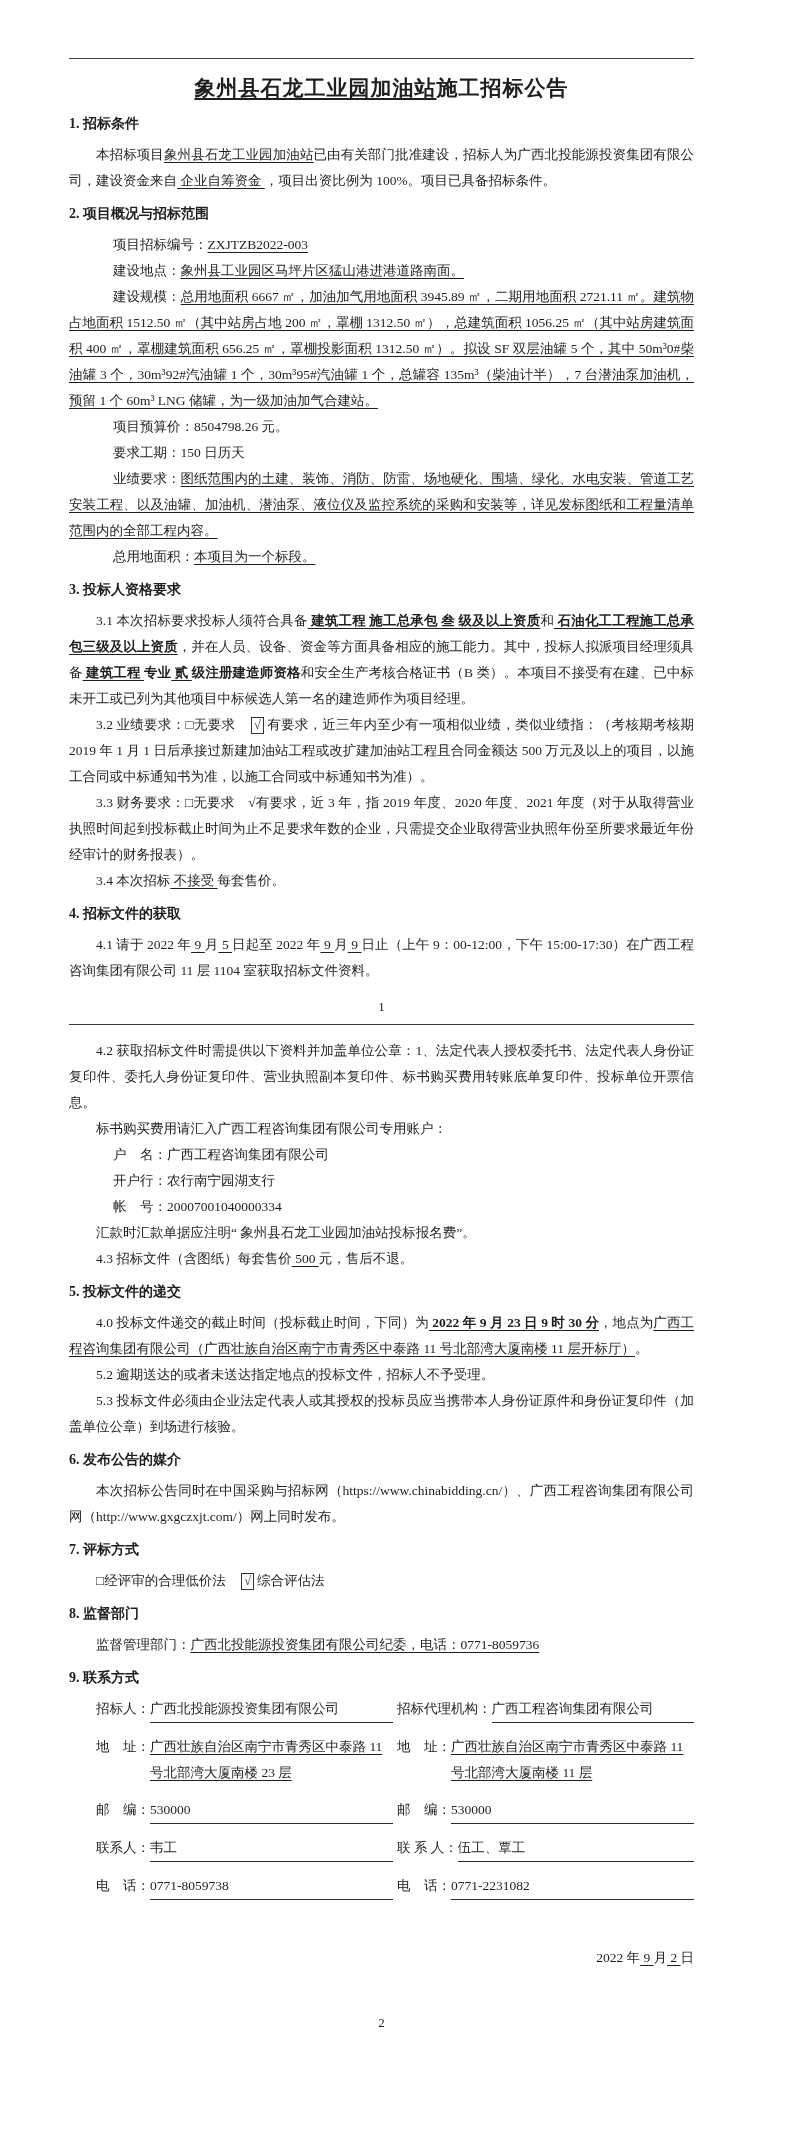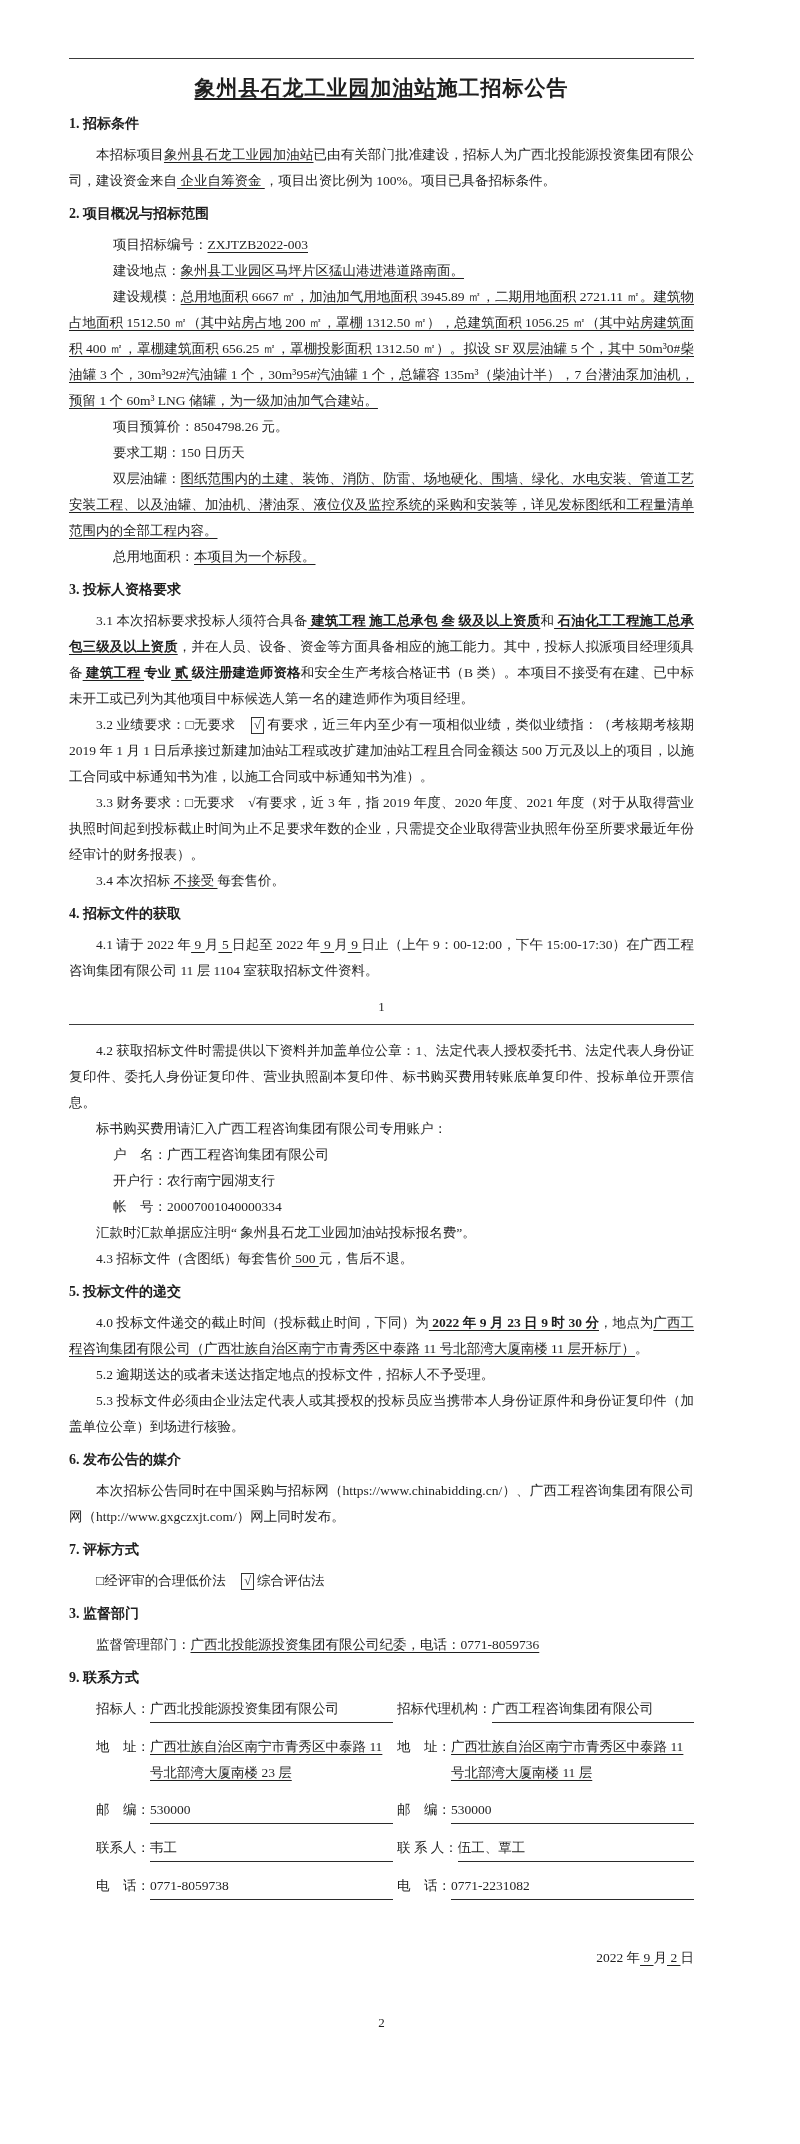--- a/index.html
+++ b/index.html
@@ -91,21 +91,21 @@
 
   <h2 class="sec-h">1. 招标条件</h2>
   <p class="para ind2"><span class="seg-p">本招标项目</span><span class="seg-u">象州县石龙工业园加油站</span><span class="seg-p">已由有关部门批准建设，招标人为广西北投能源投资集团有限公司，建设资金来自</span><span class="seg-u"> 企业自筹资金 </span><span class="seg-p">，项目出资比例为 100%。项目已具备招标条件。</span></p>
 
   <h2 class="sec-h">2. 项目概况与招标范围</h2>
   <p class="para ind3"><span class="seg-p">项目招标编号：</span><span class="seg-u">ZXJTZB2022-003</span></p>
   <p class="para ind3"><span class="seg-p">建设地点：</span><span class="seg-u">象州县工业园区马坪片区猛山港进港道路南面。</span></p>
   <p class="para ind3"><span class="seg-p">建设规模：</span><span class="seg-u">总用地面积 6667 ㎡，加油加气用地面积 3945.89 ㎡，二期用地面积 2721.11 ㎡。建筑物占地面积 1512.50 ㎡（其中站房占地 200 ㎡，罩棚 1312.50 ㎡），总建筑面积 1056.25 ㎡（其中站房建筑面积 400 ㎡，罩棚建筑面积 656.25 ㎡，罩棚投影面积 1312.50 ㎡）。拟设 SF 双层油罐 5 个，其中 50m³0#柴油罐 3 个，30m³92#汽油罐 1 个，30m³95#汽油罐 1 个，总罐容 135m³（柴油计半），7 台潜油泵加油机，预留 1 个 60m³ LNG 储罐，为一级加油加气合建站。</span></p>
   <p class="para ind3"><span class="seg-p">项目预算价：8504798.26 元。</span></p>
   <p class="para ind3"><span class="seg-p">要求工期：150 日历天</span></p>
-  <p class="para ind3"><span class="seg-p">双层油罐：</span><span class="seg-u">图纸范围内的土建、装饰、消防、防雷、场地硬化、围墙、绿化、水电安装、管道工艺安装工程、以及油罐、加油机、潜油泵、液位仪及监控系统的采购和安装等，详见发标图纸和工程量清单范围内的全部工程内容。</span></p>
+  <p class="para ind3"><span class="seg-p">业绩要求：</span><span class="seg-u">图纸范围内的土建、装饰、消防、防雷、场地硬化、围墙、绿化、水电安装、管道工艺安装工程、以及油罐、加油机、潜油泵、液位仪及监控系统的采购和安装等，详见发标图纸和工程量清单范围内的全部工程内容。</span></p>
   <p class="para ind3"><span class="seg-p">总用地面积：</span><span class="seg-u">本项目为一个标段。</span></p>
 
   <h2 class="sec-h">3. 投标人资格要求</h2>
   <p class="para ind2"><span class="seg-p">3.1 本次招标要求投标人须符合具备</span><span class="seg-bu"> 建筑工程 施工总承包 叁 级及以上资质</span><span class="seg-p">和</span><span class="seg-bu"> 石油化工工程施工总承包三级及以上资质</span><span class="seg-p">，并在人员、设备、资金等方面具备相应的施工能力。其中，投标人拟派项目经理须具备</span><span class="seg-bu"> 建筑工程 </span><span class="seg-b">专业</span><span class="seg-bu"> 贰 </span><span class="seg-b">级注册建造师资格</span><span class="seg-p">和安全生产考核合格证书（B 类）。本项目不接受有在建、已中标未开工或已列为其他项目中标候选人第一名的建造师作为项目经理。</span></p>
   <p class="para ind2"><span class="seg-p">3.2 业绩要求：□无要求　</span><span class="seg-box">√</span><span class="seg-p">有要求，近三年内至少有一项相似业绩，类似业绩指：（考核期考核期 2019 年 1 月 1 日后承接过新建加油站工程或改扩建加油站工程且合同金额达 500 万元及以上的项目，以施工合同或中标通知书为准，以施工合同或中标通知书为准）。</span></p>
   <p class="para ind2"><span class="seg-p">3.3 财务要求：□无要求　√有要求，近 3 年，指 2019 年度、2020 年度、2021 年度（对于从取得营业执照时间起到投标截止时间为止不足要求年数的企业，只需提交企业取得营业执照年份至所要求最近年份经审计的财务报表）。</span></p>
   <p class="para ind2"><span class="seg-p">3.4 本次招标</span><span class="seg-u"> 不接受 </span><span class="seg-p">每套售价。</span></p>
 
   <h2 class="sec-h">4. 招标文件的获取</h2>
   <p class="para ind2"><span class="seg-p">4.1 请于 2022 年</span><span class="seg-u"> 9 </span><span class="seg-p">月</span><span class="seg-u"> 5 </span><span class="seg-p">日起至 2022 年</span><span class="seg-u"> 9 </span><span class="seg-p">月</span><span class="seg-u"> 9 </span><span class="seg-p">日止（上午 9：00-12:00，下午 15:00-17:30）在广西工程咨询集团有限公司 11 层 1104 室获取招标文件资料。</span></p>
@@ -125,21 +125,21 @@
   <p class="para ind2"><span class="seg-p">4.0 投标文件递交的截止时间（投标截止时间，下同）为</span><span class="seg-bu"> 2022 年 9 月 23 日 9 时 30 分</span><span class="seg-p">，地点为</span><span class="seg-u">广西工程咨询集团有限公司（广西壮族自治区南宁市青秀区中泰路 11 号北部湾大厦南楼 11 层开标厅）</span><span class="seg-p">。</span></p>
   <p class="para ind2"><span class="seg-p">5.2 逾期送达的或者未送达指定地点的投标文件，招标人不予受理。</span></p>
   <p class="para ind2"><span class="seg-p">5.3 投标文件必须由企业法定代表人或其授权的投标员应当携带本人身份证原件和身份证复印件（加盖单位公章）到场进行核验。</span></p>
 
   <h2 class="sec-h">6. 发布公告的媒介</h2>
   <p class="para ind2"><span class="seg-p">本次招标公告同时在中国采购与招标网（https://www.chinabidding.cn/）、广西工程咨询集团有限公司网（http://www.gxgczxjt.com/）网上同时发布。</span></p>
 
   <h2 class="sec-h">7. 评标方式</h2>
   <p class="para ind2"><span class="seg-p">□经评审的合理低价法　</span><span class="seg-box">√</span><span class="seg-p">综合评估法</span></p>
 
-  <h2 class="sec-h">3. 监督部门</h2>
+  <h2 class="sec-h">8. 监督部门</h2>
   <p class="para ind2"><span class="seg-p">监督管理部门：</span><span class="seg-u">广西北投能源投资集团有限公司纪委，电话：0771-8059736</span></p>
 
   <h2 class="sec-h">9. 联系方式</h2>
 
   <div class="contact-grid">
     <div>
       <div class="crow">
         <span class="clabel">招标人：</span>
         <span class="cval fill">广西北投能源投资集团有限公司</span>
       </div>

